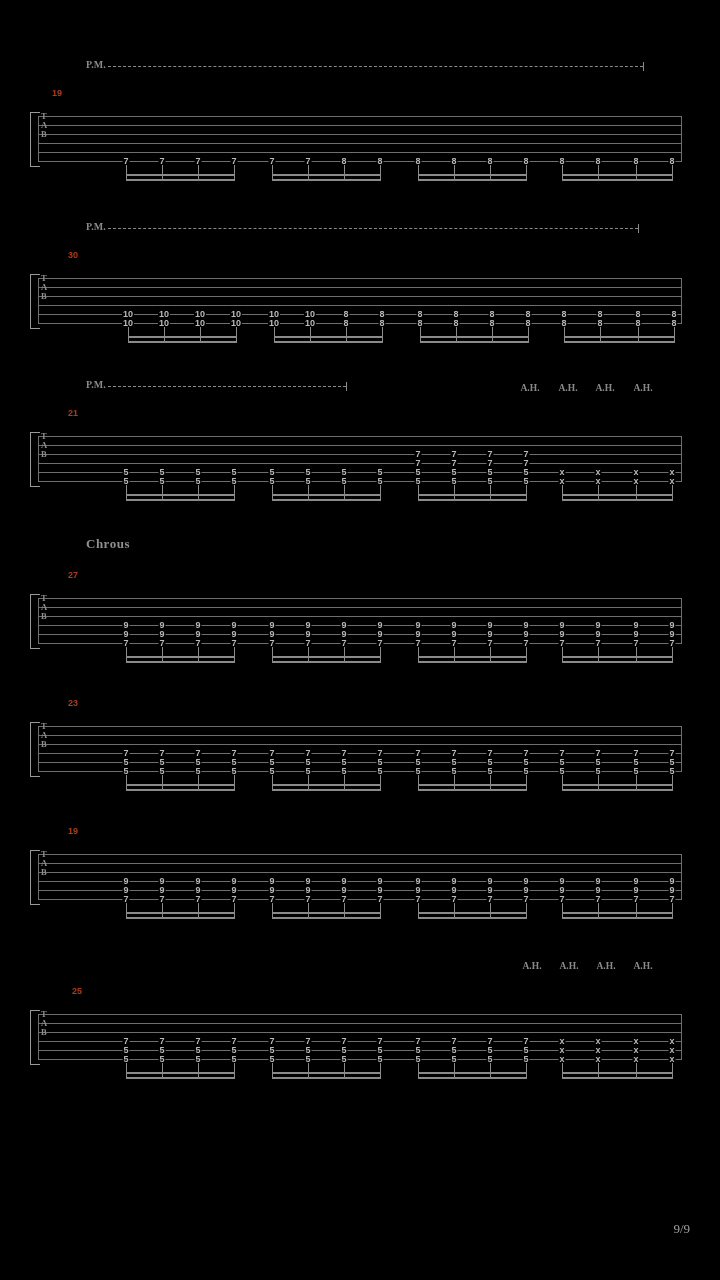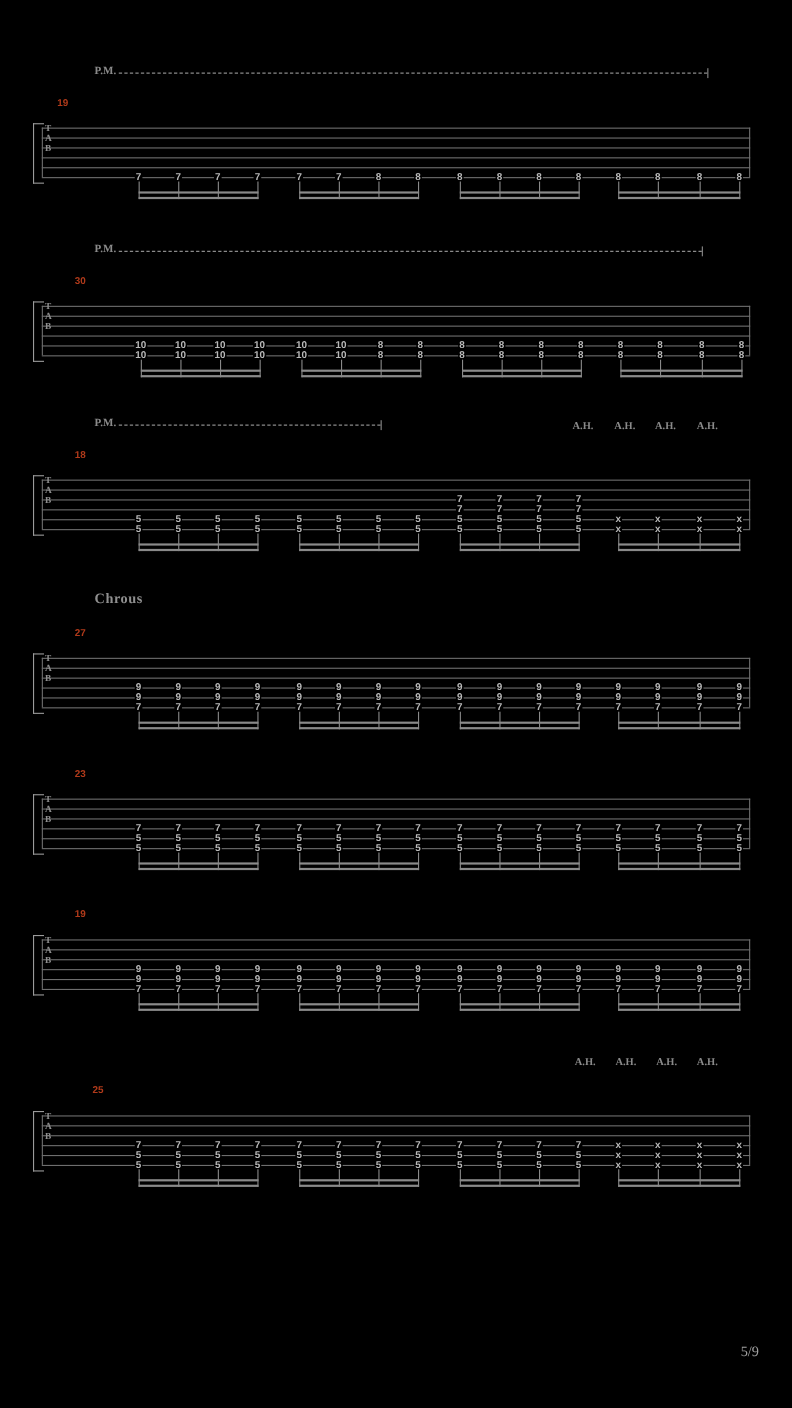--- a/index.html
+++ b/index.html
@@ -305,21 +305,21 @@
         <div class="beam" style="left: 564px; width: 111px; top: 86px;"></div>
       </div>
       <div class="system" style="top: 408px;">
         <div class="pm" style="left: 86px; top: -29px;">P.M.</div>
         <div class="pm-line" style="left: 108px; width: 238px; top: -22px;"></div>
         <div class="pm-end" style="left: 346px; top: -26px;"></div>
         <div class="ah" style="left: 530px; top: -25px;">A.H.</div>
         <div class="ah" style="left: 568px; top: -25px;">A.H.</div>
         <div class="ah" style="left: 605px; top: -25px;">A.H.</div>
         <div class="ah" style="left: 643px; top: -25px;">A.H.</div>
-        <div class="measure-num" style="left: 68px; top: 0px;">18</div>
+        <div class="measure-num" style="left: 68px; top: 0px;">21</div>
         <div class="brace" style="top: 24px; height: 53px;"></div>
         <div class="staff" style="top: 28px; height: 45px;">
           <div class="staff-line" style="top: 0px;"></div>
           <div class="staff-line" style="top: 9px;"></div>
           <div class="staff-line" style="top: 18px;"></div>
           <div class="staff-line" style="top: 27px;"></div>
           <div class="staff-line" style="top: 36px;"></div>
           <div class="staff-line" style="top: 45px;"></div>
           <div class="barline" style="left: 0px; height: 45px;"></div>
           <div class="barline" style="left: 643px; height: 45px;"></div>
@@ -665,21 +665,21 @@
         <div class="beam" style="left: 418px; width: 109px; top: 91px;"></div>
         <div class="beam" style="left: 418px; width: 109px; top: 86px;"></div>
         <div class="beam" style="left: 562px; width: 111px; top: 91px;"></div>
         <div class="beam" style="left: 562px; width: 111px; top: 86px;"></div>
       </div>
       <div class="system" style="top: 986px;">
         <div class="ah" style="left: 532px; top: -25px;">A.H.</div>
         <div class="ah" style="left: 569px; top: -25px;">A.H.</div>
         <div class="ah" style="left: 606px; top: -25px;">A.H.</div>
         <div class="ah" style="left: 643px; top: -25px;">A.H.</div>
-        <div class="measure-num" style="left: 84px; top: 0px; text-align: center;">25</div>
+        <div class="measure-num" style="left: 72px; top: 0px; text-align: center;">25</div>
         <div class="brace" style="top: 24px; height: 53px;"></div>
         <div class="staff" style="top: 28px; height: 45px;">
           <div class="staff-line" style="top: 0px;"></div>
           <div class="staff-line" style="top: 9px;"></div>
           <div class="staff-line" style="top: 18px;"></div>
           <div class="staff-line" style="top: 27px;"></div>
           <div class="staff-line" style="top: 36px;"></div>
           <div class="staff-line" style="top: 45px;"></div>
           <div class="barline" style="left: 0px; height: 45px;"></div>
           <div class="barline" style="left: 643px; height: 45px;"></div>
@@ -757,15 +757,15 @@
         <div class="beam" style="left: 126px; width: 109px; top: 86px;"></div>
         <div class="beam" style="left: 272px; width: 109px; top: 91px;"></div>
         <div class="beam" style="left: 272px; width: 109px; top: 86px;"></div>
         <div class="beam" style="left: 418px; width: 109px; top: 91px;"></div>
         <div class="beam" style="left: 418px; width: 109px; top: 86px;"></div>
         <div class="beam" style="left: 562px; width: 111px; top: 91px;"></div>
         <div class="beam" style="left: 562px; width: 111px; top: 86px;"></div>
       </div>
     </div>
 
-  <div class="page-number">5/9</div>
+  <div class="page-number">9/9</div>
 <div class="section-label" style="left: 86px; top: 536px;">Chrous</div>
   </div>
 
 </body></html>

